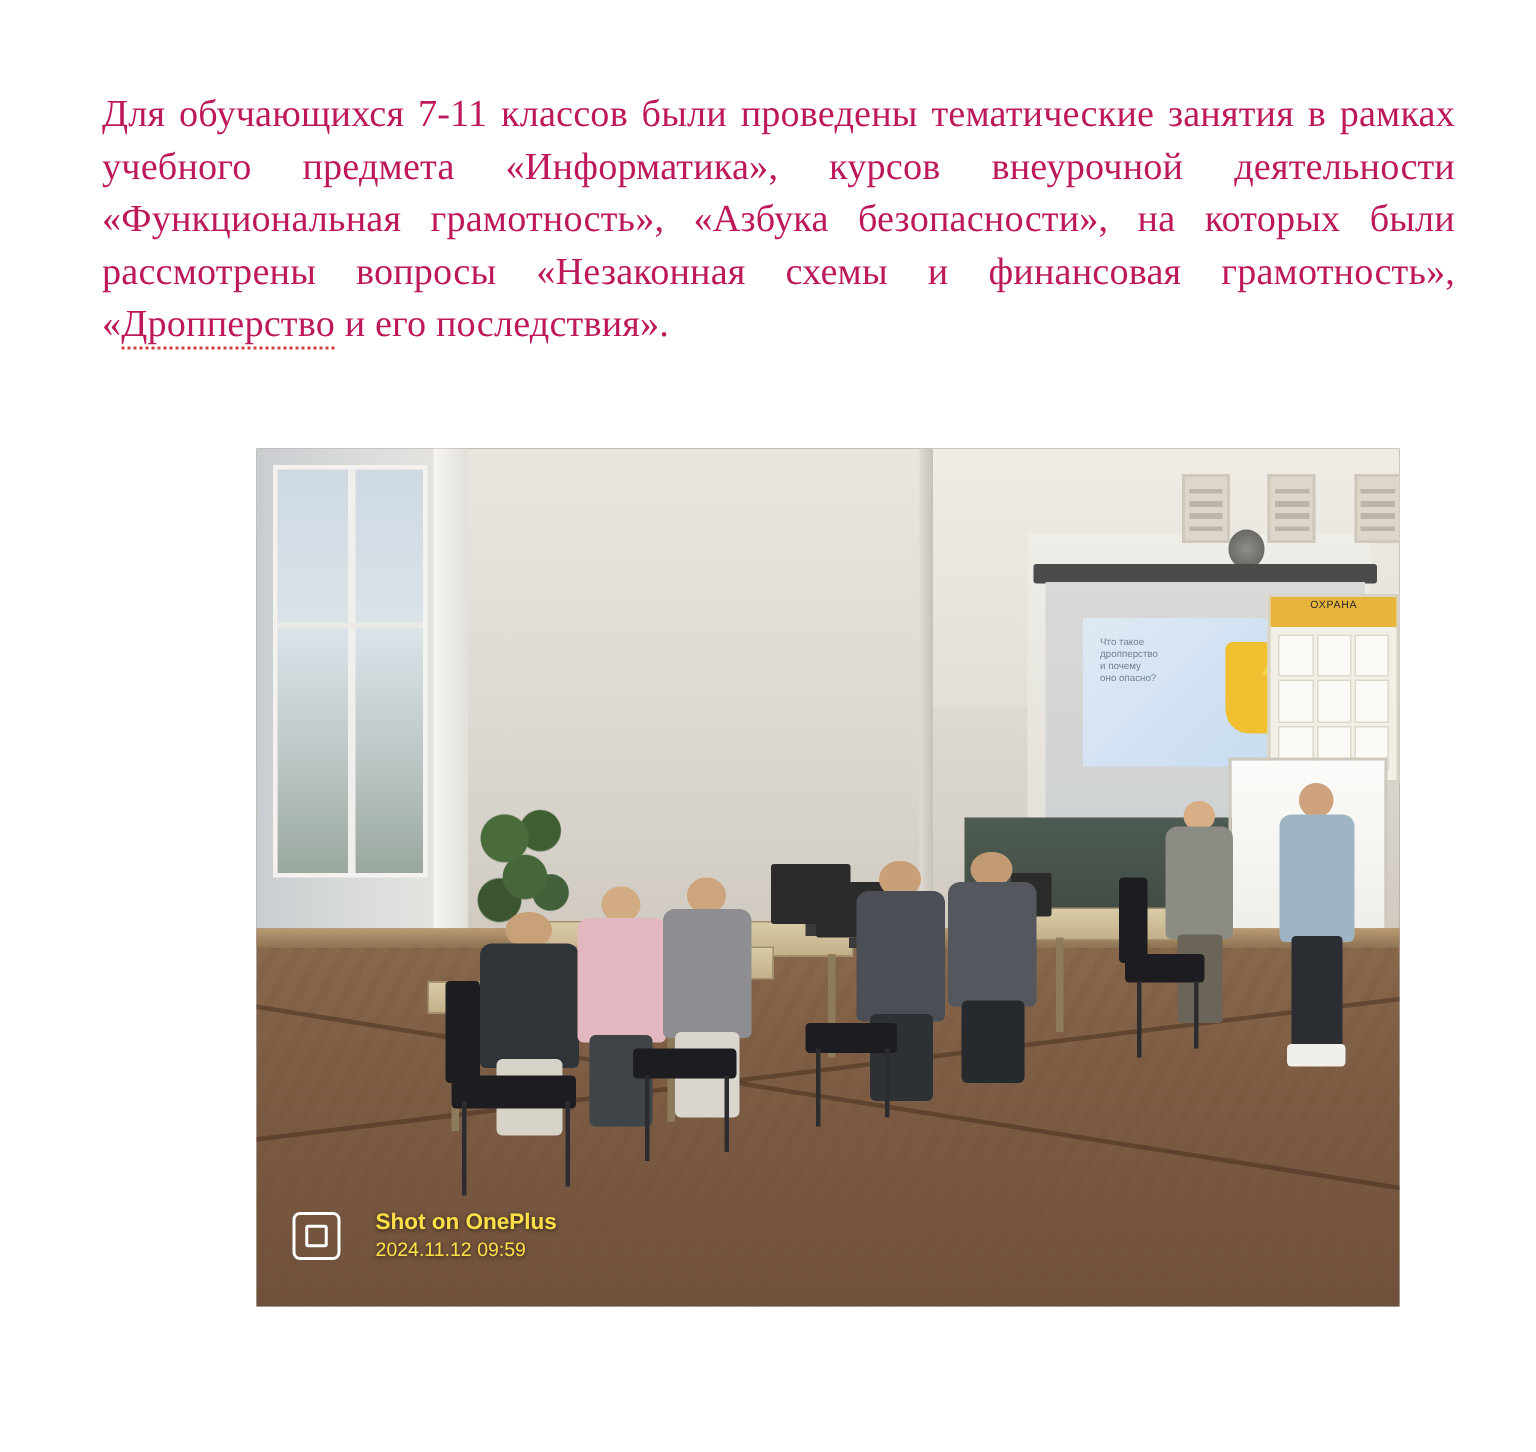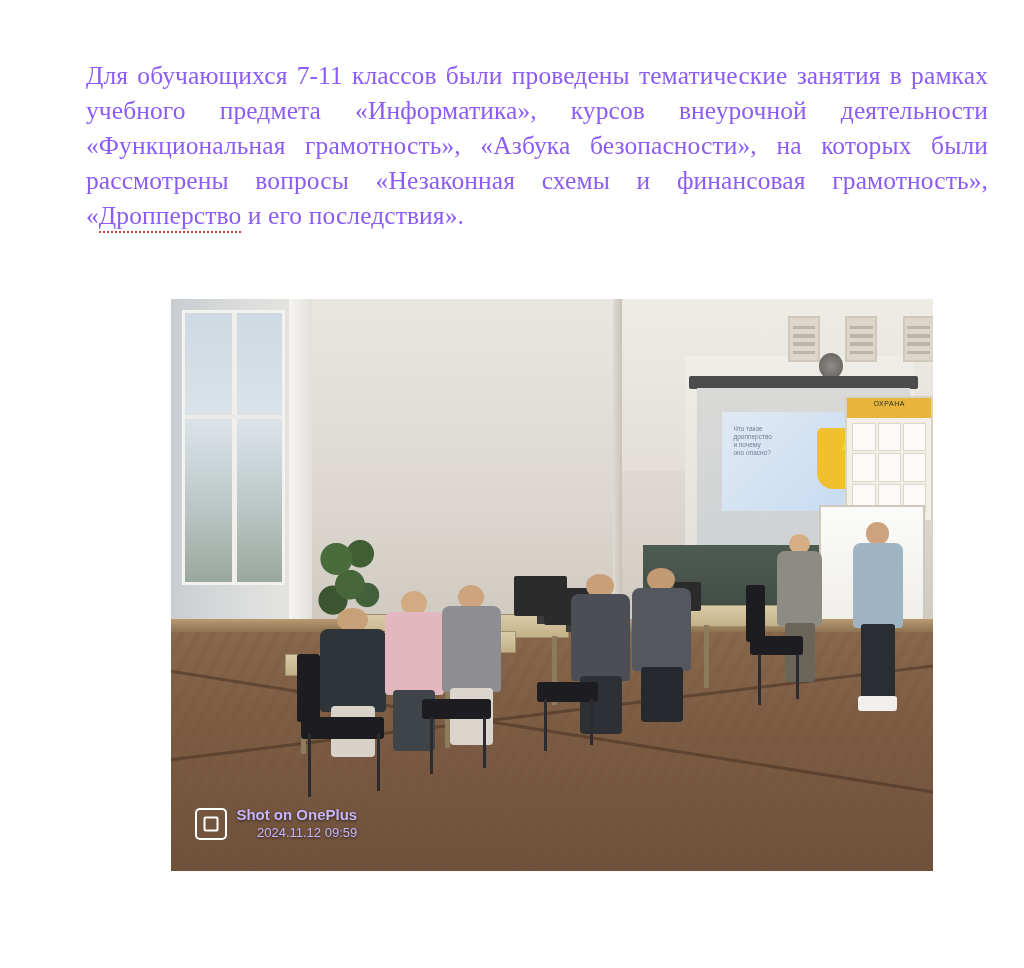--- a/index.html
+++ b/index.html
@@ -15,29 +15,29 @@
     overflow: hidden;
   }
   .page {
     position: relative;
     width: 1024px;
     height: 968px;
     background: #ffffff;
   }
   .doc-paragraph {
     position: absolute;
-    left: 86px;
+    left: 68px;
     top: 32px;
     width: 902px;
     font-family: "Liberation Serif", serif;
     font-size: 25.5px;
     line-height: 35px;
     text-align: justify;
     text-align-last: left;
-    color: #8b5cf6;
+    color: #be185d;
     letter-spacing: 0.1px;
   }
   .spell {
     border-bottom: 2px dotted #d04040;
     padding-bottom: 1px;
   }
 
   
   .photo-figure {
     position: absolute;
@@ -278,24 +278,23 @@
       radial-gradient(circle at 75% 65%, #42603a 0 14%, transparent 15%);
   }
 
   
   .watermark {
     position: absolute;
     left: 3.2%;
     bottom: 5.2%;
     display: flex;
     align-items: center;
-    gap: 9px;
-    color: #c4b5fd;
+    gap: 23px;
+    color: #fde047;
     text-shadow: 0 1px 3px rgba(0,0,0,.65);
-    text-align: right;
   }
   .wm-logo {
     width: 28px; height: 28px;
     border: 2px solid #ffffff;
     border-radius: 5px;
     position: relative;
     flex: none;
   }
   .wm-logo:after {
     content: "";

